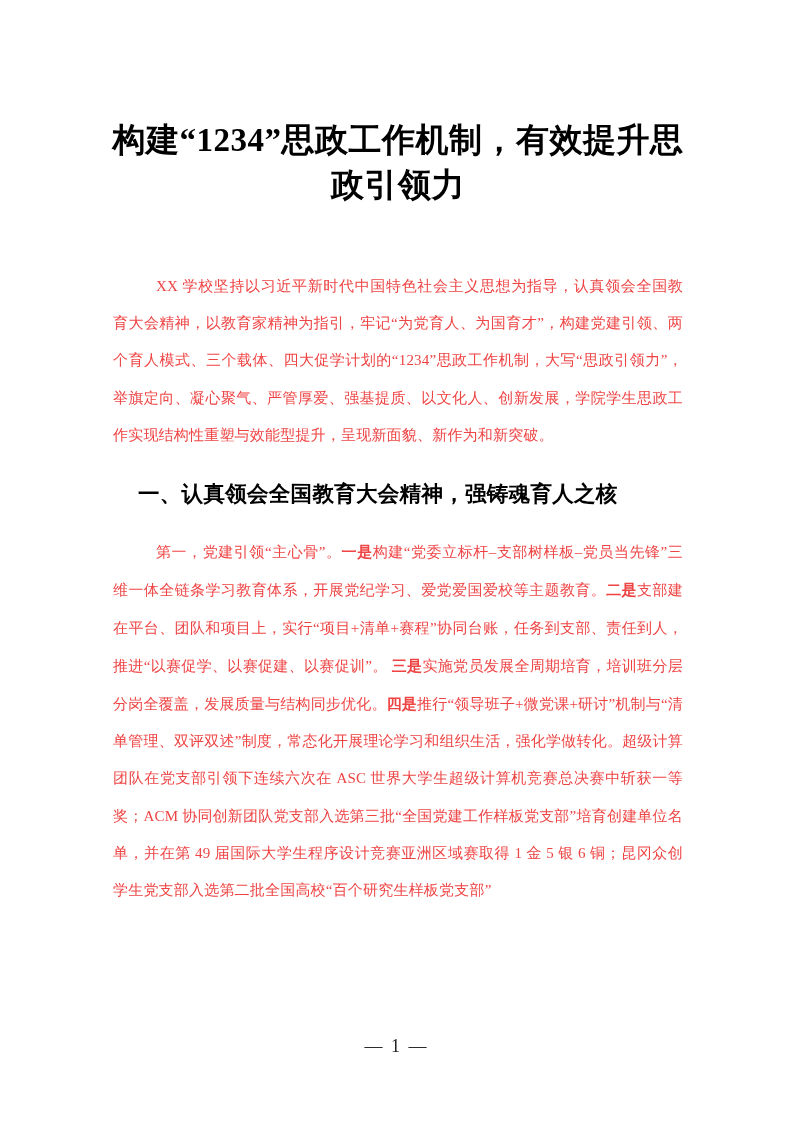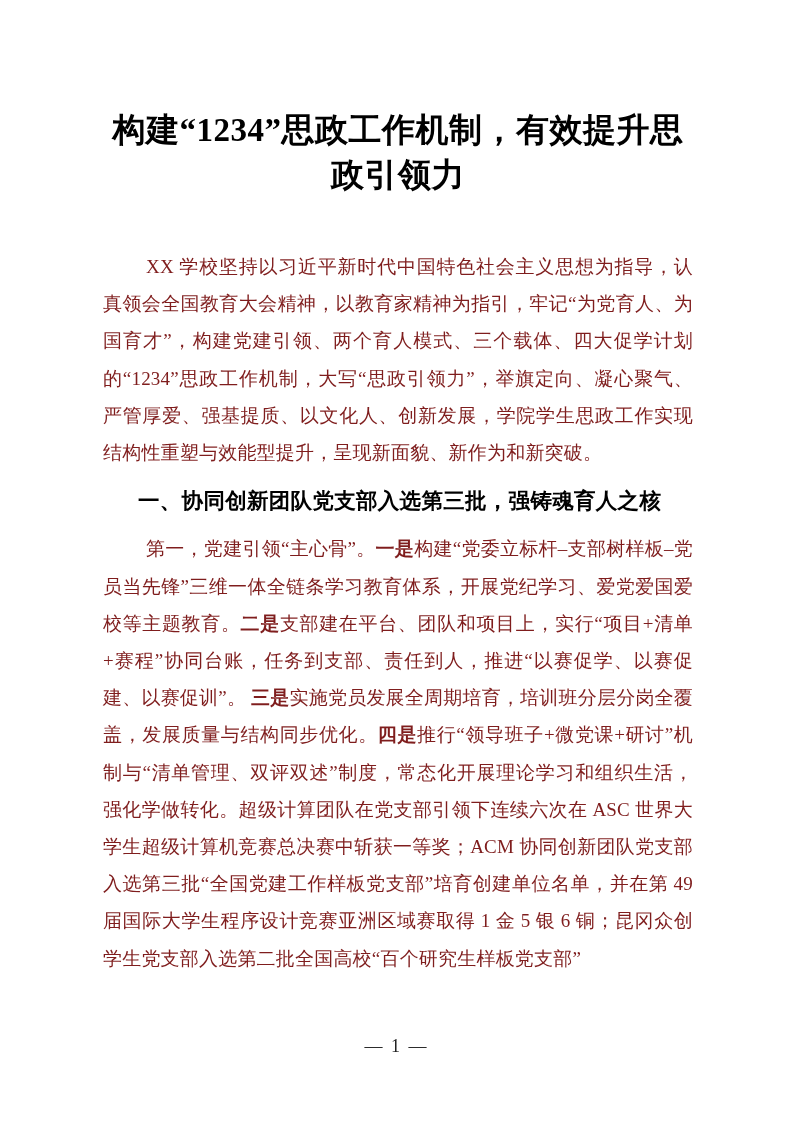--- a/index.html
+++ b/index.html
@@ -27,35 +27,35 @@
   }
 
   
   .doc-title {
     font-family: "Liberation Serif", "DejaVu Serif", serif;
     font-weight: bold;
     font-size: 33px;
     line-height: 45px;
     text-align: center;
     color: #000000;
-    margin: 6px;
+    margin: 16px;
     padding-top: 102px;
     letter-spacing: 0.5px;
   }
 
   
   .para {
     font-family: "Liberation Serif", "DejaVu Serif", serif;
-    font-size: 19px;
+    font-size: 15px;
     line-height: 37.2px;
-    color: #7f1d1d;
+    color: #ef4444;
     text-align: justify;
     text-align-last: left;
     text-justify: inter-ideograph;
-    margin: 8px;
+    margin: 18px;
     text-indent: 43px;
     letter-spacing: 0.2px;
   }
 
   .para-intro {
     padding-top: 42px;
   }
 
   
   .section-heading {
@@ -101,21 +101,21 @@
 
   <div class="content">
 
     <h1 class="doc-title">
       <span>构建“1234”思政工作机制，有效提升思</span><br>
       <span>政引领力</span>
     </h1>
 
     <p class="para para-intro">XX 学校坚持以习近平新时代中国特色社会主义思想为指导，认真领会全国教育大会精神，以教育家精神为指引，牢记“为党育人、为国育才”，构建党建引领、两个育人模式、三个载体、四大促学计划的“1234”思政工作机制，大写“思政引领力”，举旗定向、凝心聚气、严管厚爱、强基提质、以文化人、创新发展，学院学生思政工作实现结构性重塑与效能型提升，呈现新面貌、新作为和新突破。</p>
 
-    <p class="section-heading">一、协同创新团队党支部入选第三批，强铸魂育人之核</p>
+    <p class="section-heading">一、认真领会全国教育大会精神，强铸魂育人之核</p>
 
     <p class="para para-body"><span>第一，党建引领“主心骨”。</span><span class="enum">一是</span><span>构建“党委立标杆–支部树样板–党员当先锋”三维一体全链条学习教育体系，开展党纪学习、爱党爱国爱校等主题教育。</span><span class="enum">二是</span><span>支部建在平台、团队和项目上，实行“项目+清单+赛程”协同台账，任务到支部、责任到人，推进“以赛促学、以赛促建、以赛促训”。 </span><span class="enum">三是</span><span>实施党员发展全周期培育，培训班分层分岗全覆盖，发展质量与结构同步优化。</span><span class="enum">四是</span><span>推行“领导班子+微党课+研讨”机制与“清单管理、双评双述”制度，常态化开展理论学习和组织生活，强化学做转化。超级计算团队在党支部引领下连续六次在 ASC 世界大学生超级计算机竞赛总决赛中斩获一等奖；ACM 协同创新团队党支部入选第三批“全国党建工作样板党支部”培育创建单位名单，并在第 49 届国际大学生程序设计竞赛亚洲区域赛取得 1 金 5 银 6 铜；昆冈众创学生党支部入选第二批全国高校“百个研究生样板党支部”</span></p>
 
   </div>
 
   <div class="footer">
     <span>— 1 —</span>
   </div>
 
 </div>

